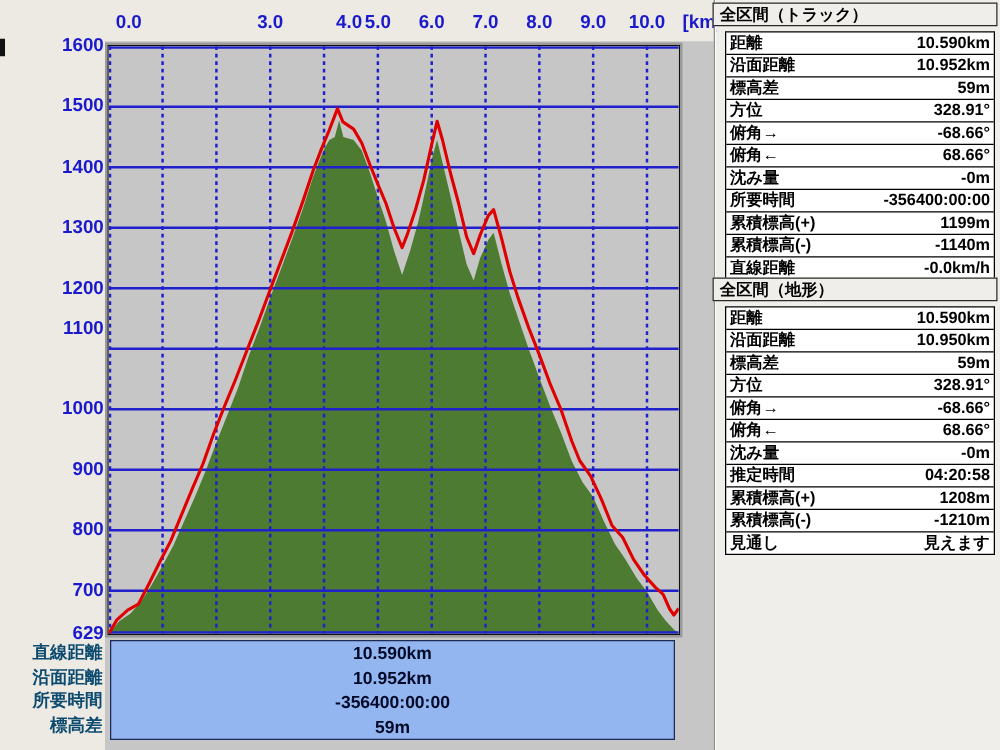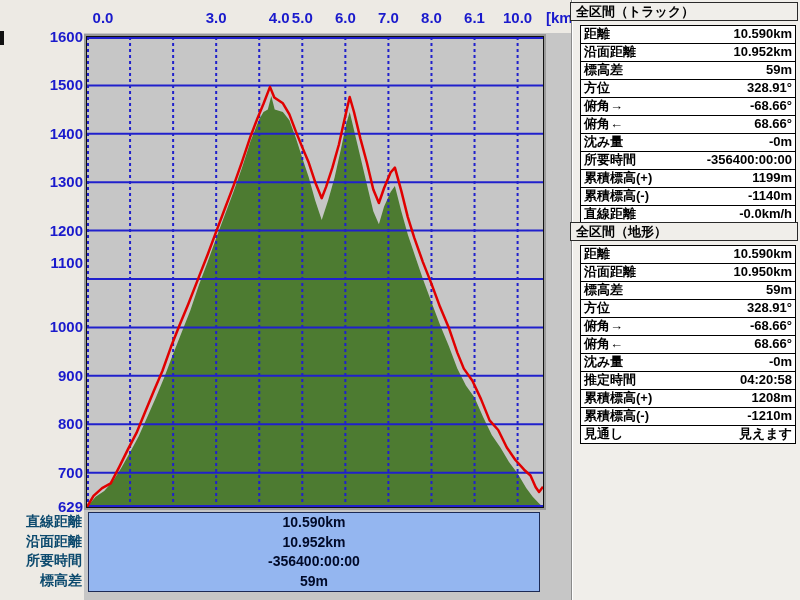--- a/index.html
+++ b/index.html
@@ -49,21 +49,21 @@
 
 <div id="x-axis">
     <div class="abs xlab" style="left: 103px;">0.0</div>
     <div class="abs xlab" style="left: 173.119px; margin-top: 25px;">2.0</div>
     <div class="abs xlab" style="left: 216.178px;">3.0</div>
     <div class="abs xlab" style="left: 259.238px; margin-left: 20px;">4.0</div>
     <div class="abs xlab" style="left: 302.297px;">5.0</div>
     <div class="abs xlab" style="left: 345.357px;">6.0</div>
     <div class="abs xlab" style="left: 388.416px;">7.0</div>
     <div class="abs xlab" style="left: 431.476px;">8.0</div>
-    <div class="abs xlab" style="left: 474.535px;">6.1</div>
+    <div class="abs xlab" style="left: 474.535px;">9.0</div>
     <div class="abs xlab" style="left: 517.595px;">10.0</div>
   </div>
 <div class="abs" id="x-unit">[km]</div>
 
 <div id="y-axis">
     <div class="abs ylab" style="top: 29px;">1600</div>
     <div class="abs ylab" style="top: 77.4037px;">1500</div>
     <div class="abs ylab" style="top: 125.807px;">1400</div>
     <div class="abs ylab" style="top: 174.211px;">1300</div>
     <div class="abs ylab" style="top: 222.615px;">1200</div>

